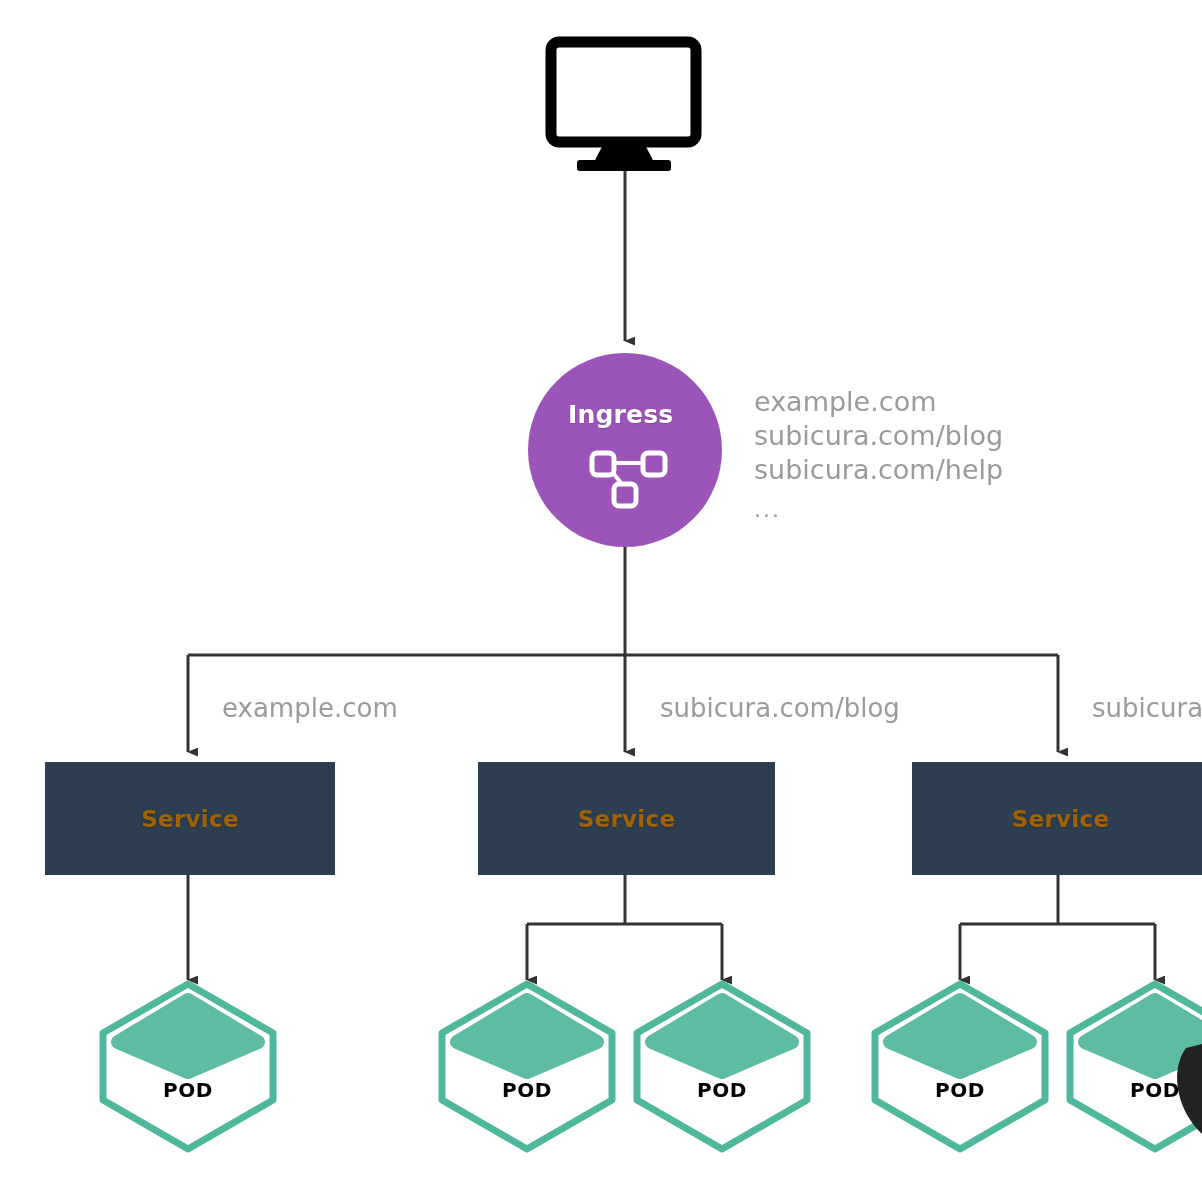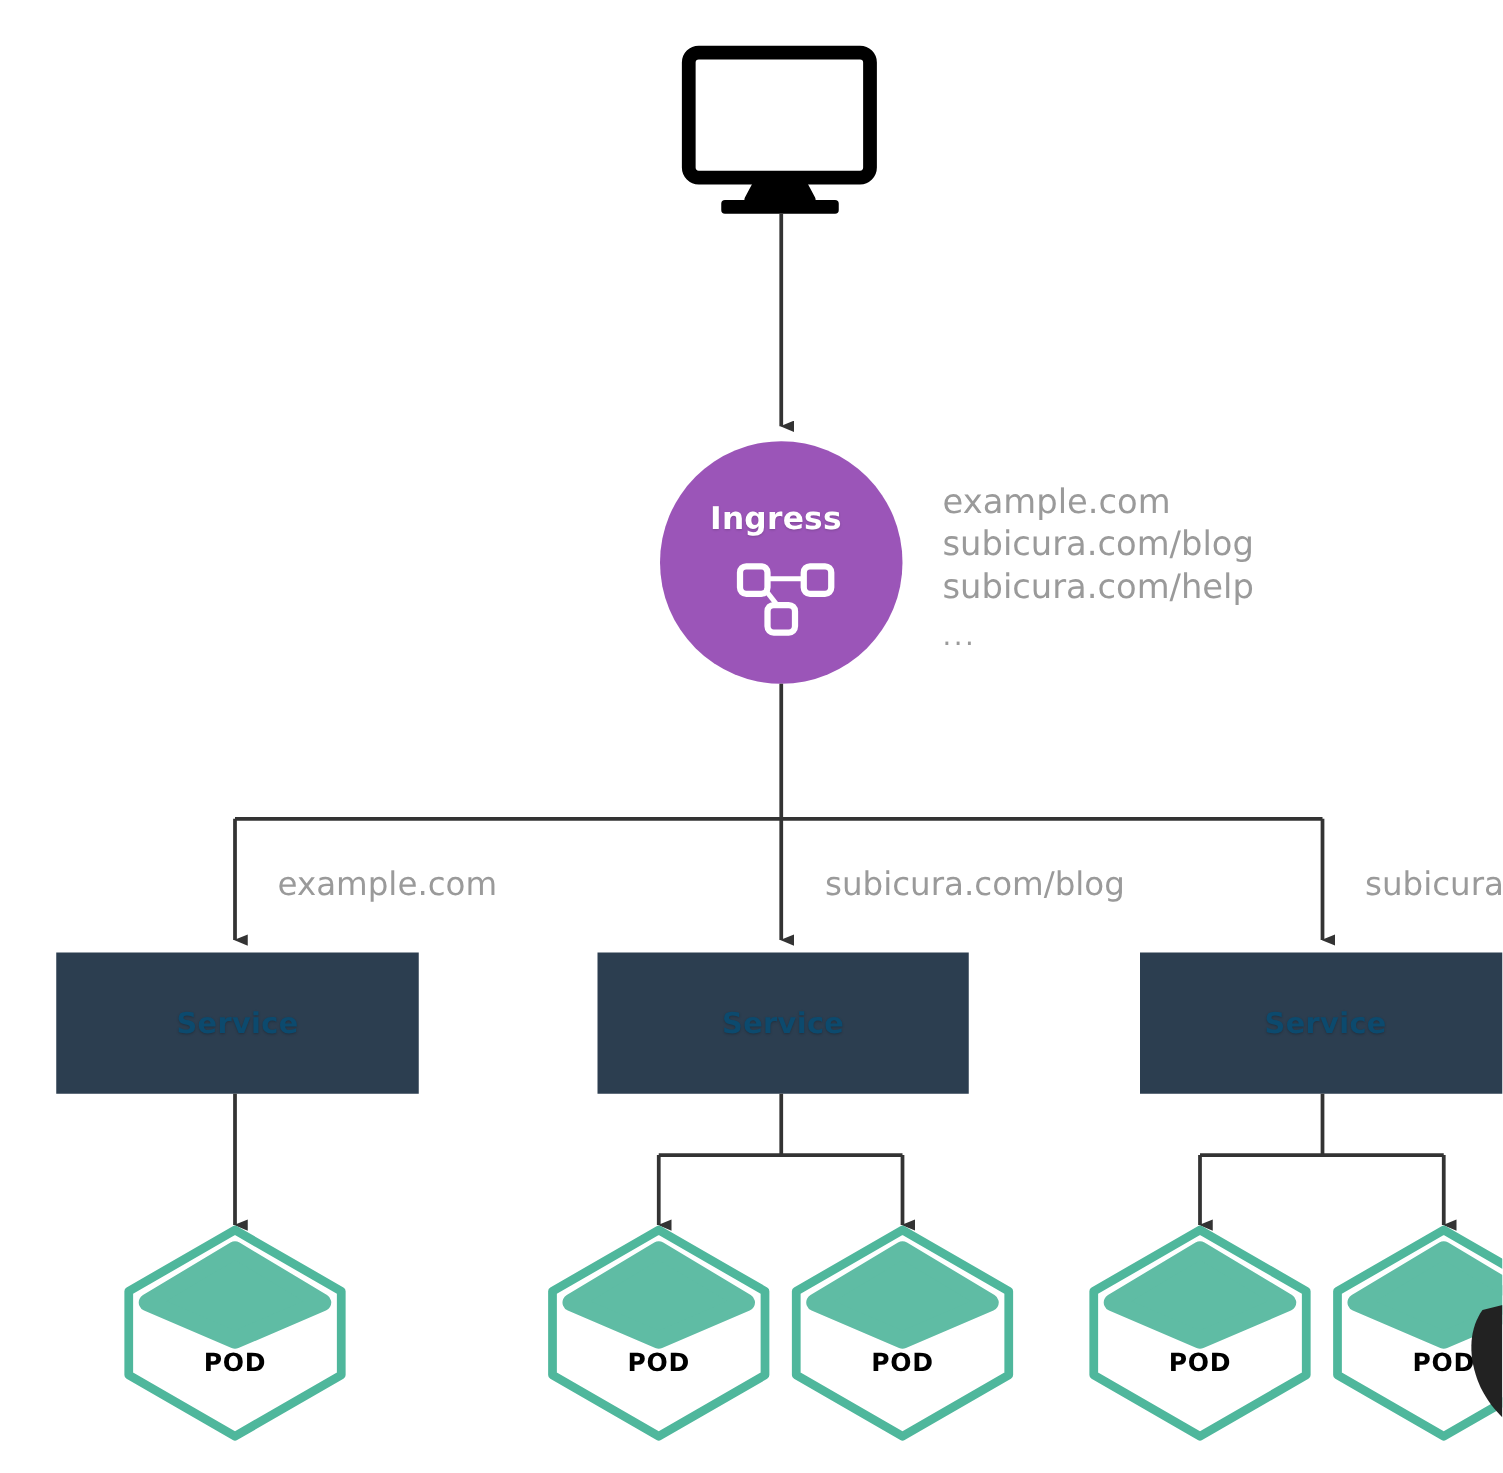--- a/index.html
+++ b/index.html
@@ -32,21 +32,21 @@
     white-space: nowrap;
     pointer-events: none;
   }
   .ingress-label {
     color: #ffffff;
     font-size: 25px;
     letter-spacing: 0.2px;
     text-shadow: 0 1px 2px rgba(0,0,0,0.18);
   }
   .service-label {
-    color: #0c4a6e;
+    color: #a16207;
     font-size: 23px;
     letter-spacing: 0.3px;
     text-shadow: 0 1px 2px rgba(0,0,0,0.22);
   }
   .pod-label {
     color: #000000;
     font-size: 20px;
     letter-spacing: 0.6px;
   }
   .host-list {

